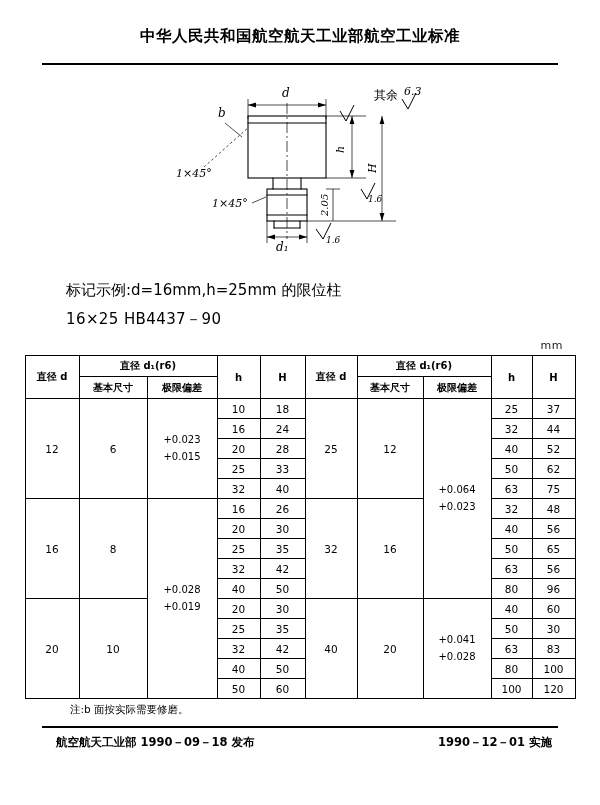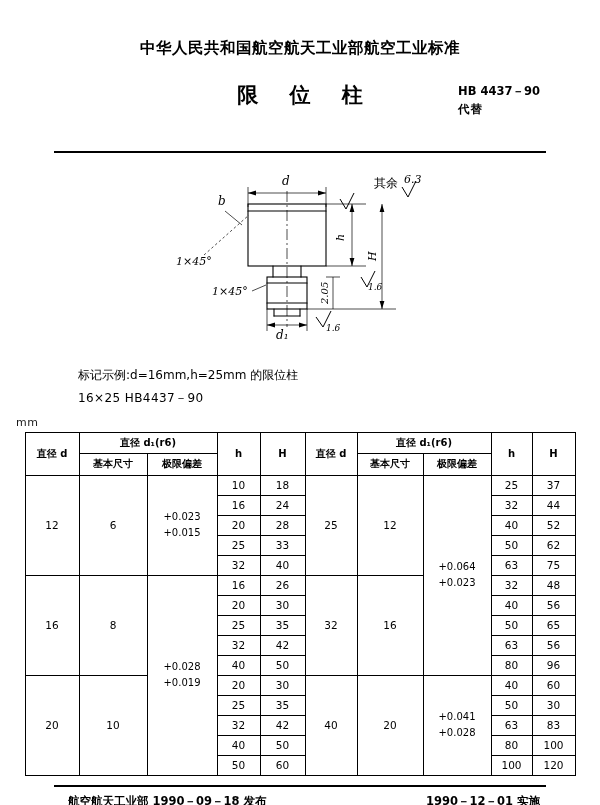--- a/index.html
+++ b/index.html
@@ -11,21 +11,21 @@
     width: 600px;
     height: 805px;
     font-family: "DejaVu Sans", "Liberation Sans", sans-serif;
     color: #1a1a1a;
     position: relative;
     overflow: hidden;
   }
   .page {
     position: absolute;
     inset: 0;
-    padding: 16px;
+    padding: 4px;
   }
 
   
   .doc-title {
     text-align: center;
     font-size: 15.5px;
     font-weight: bold;
     letter-spacing: 0.5px;
     margin-top: 22px;
     color: #000;
@@ -66,29 +66,30 @@
     position: relative;
     height: 195px;
     margin-top: 6px;
   }
   .drawing-wrap svg { display: block; margin: 0 auto; }
   .hand { font-family: "DejaVu Serif", serif; font-style: italic; }
 
   
   .marking {
     margin: 10px 0 0 62px;
-    font-size: 12px;
+    font-size: 15px;
     line-height: 1.9;
     color: #000;
   }
   .marking .l2 { letter-spacing: 0.4px; }
 
   .unit {
+    text-align: right;
     font-size: 11px;
-    margin: 6px 44px 3px 0;
+    margin: 6px 33px 3px 0;
     letter-spacing: 0.5px;
   }
 
   
   table.spec {
     border-collapse: collapse;
     margin: 0 auto;
     width: 518px;
     table-layout: fixed;
     font-size: 10.5px;
@@ -134,27 +135,20 @@
   }
   .footer .right { position: absolute; right: 0; top: 0; }
 </style>
 </head>
 <body>
 
 <div class="page">
 
   <div class="doc-title">中华人民共和国航空航天工业部航空工业标准</div>
 
-  <div class="title-row">
-    <div class="part-name">限 位 柱</div>
-    <div class="std-block">
-      <div class="std-no">HB 4437－90</div>
-      <div class="replaces">代替</div>
-    </div>
-  </div>
 
   <div class="rule-top"></div>
 
   <div class="drawing-wrap">
     <svg width="340" height="195" viewBox="0 0 340 195">
       <g fill="none" stroke="#000" stroke-width="1.1" stroke-linecap="round">
 
         <rect x="118" y="45" width="78" height="62"></rect>
 
         <line x1="118" y1="52" x2="196" y2="52"></line>
@@ -402,20 +396,21 @@
       </tr>
       <tr>
         <td class="thick-b">50</td>
         <td class="thick-r thick-b">60</td>
         <td class="thick-b">100</td>
         <td class="thick-r thick-b">120</td>
       </tr>
     </tbody>
   </table>
 
+  <div class="note">注:b 面按实际需要修磨。</div>
 
   <div class="rule-bot"></div>
   <div class="footer">
     <span>航空航天工业部 1990－09－18 发布</span>
     <span class="right">1990－12－01 实施</span>
   </div>
 
 </div>
 
 </body></html>

